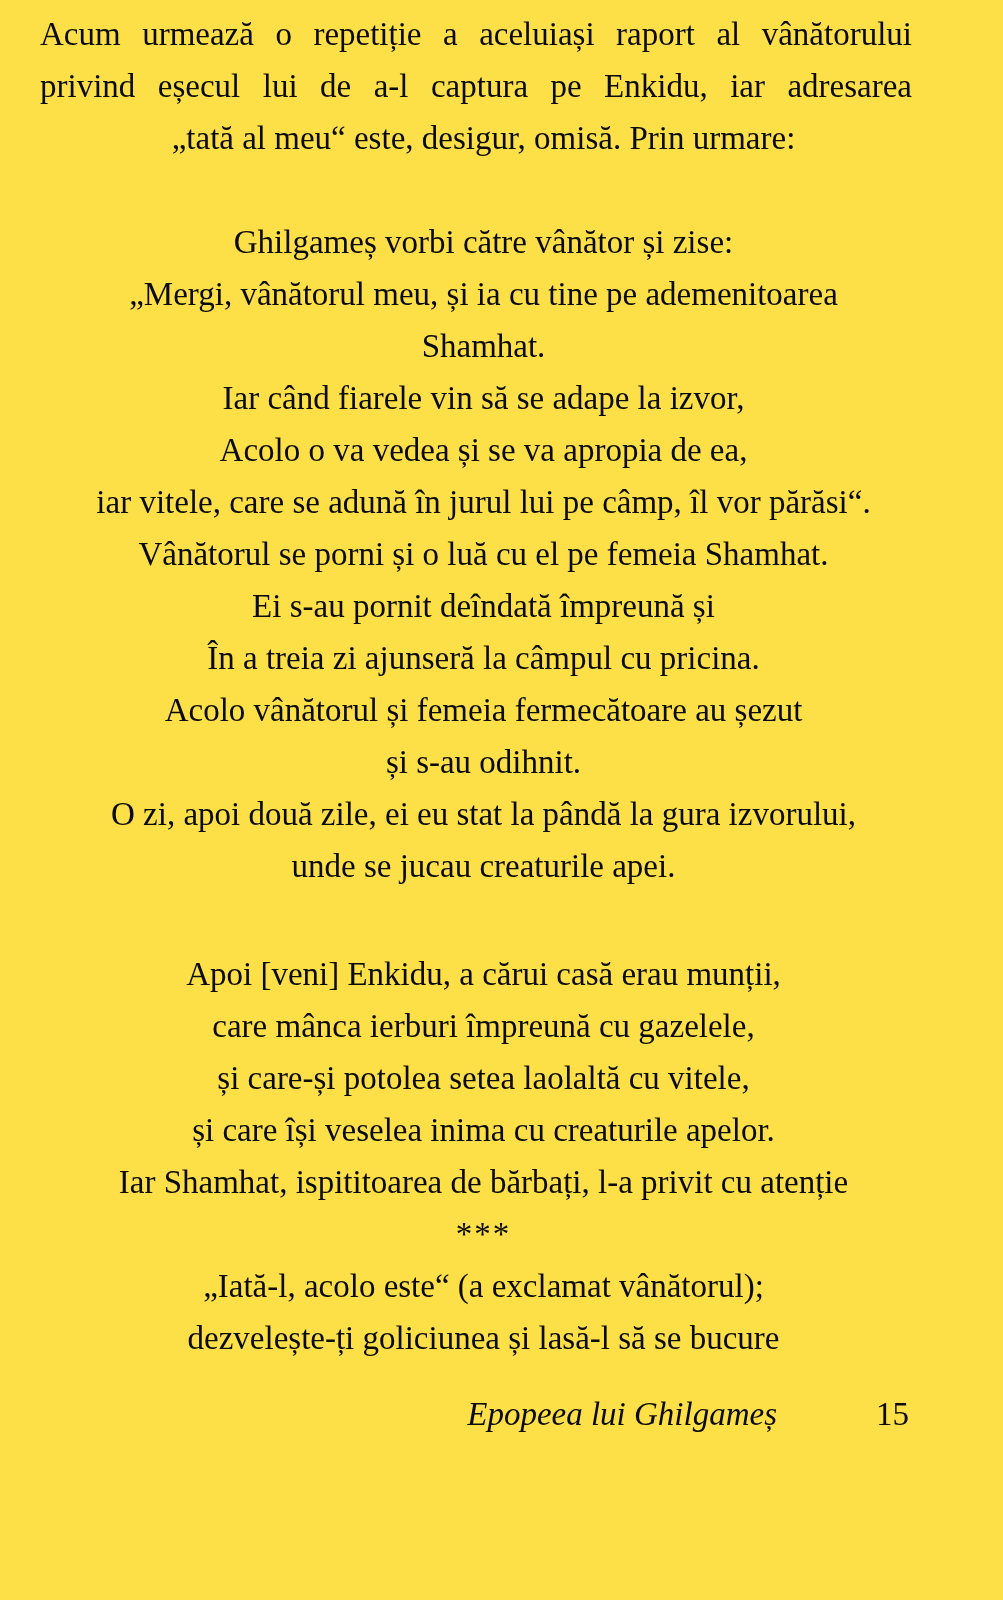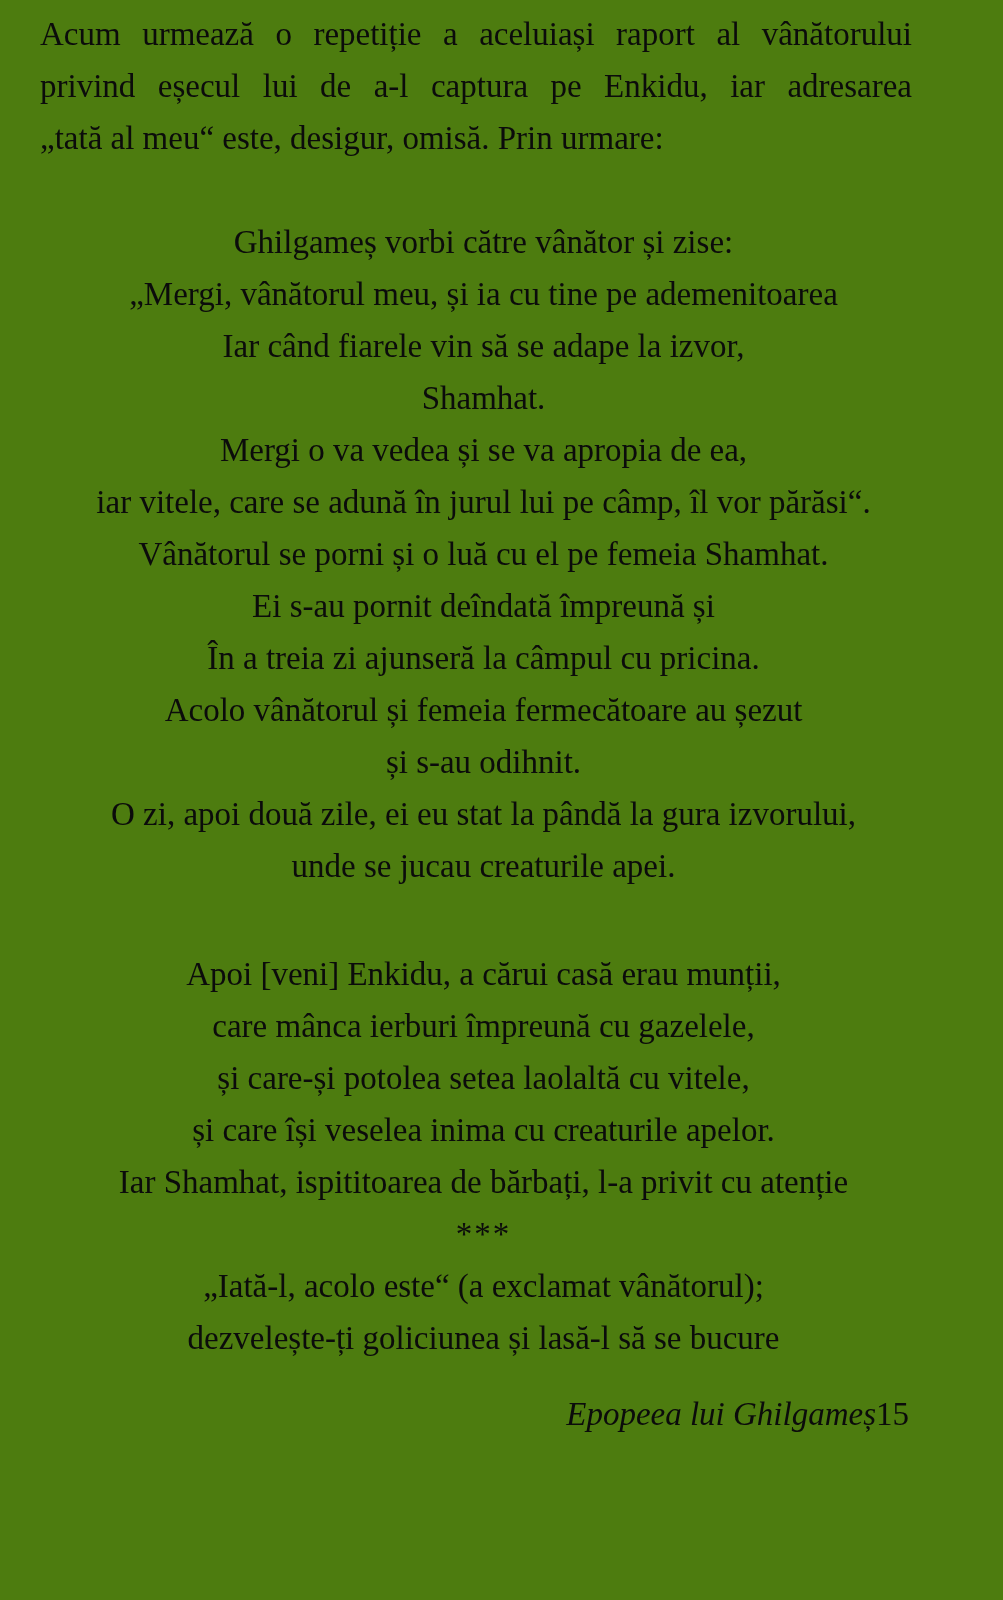--- a/index.html
+++ b/index.html
@@ -1,43 +1,44 @@
 <!DOCTYPE html>
 <html><head>
 <meta charset="utf-8">
 <style>
   html, body { margin: 0; padding: 0; background: #e8e8e8; }
   .page {
     position: relative;
     width: 1003px;
     height: 1600px;
     margin: 0 auto;
-    background: #4d7c0f;
+    background: #fde047;
     color: #0b0b0b;
     font-family: "Liberation Serif", "DejaVu Serif", serif;
     font-size: 33px;
     line-height: 52px;
     overflow: hidden;
   }
   .content { padding: 8px 76px 0 40px; }
   .line { min-height: 52px; }
   .justify {
     text-align: justify;
     text-align-last: justify;
     width: 872px;
   }
-  .left { text-align: left; }
+  .left { text-align: center; }
   .center { text-align: center; }
   .spacer-1 { height: 52px; }
   .spacer-2 { height: 56px; }
   .separator { letter-spacing: 2px; }
   .page-footer {
     display: flex;
     justify-content: flex-end;
     align-items: center;
+    gap: 99px;
     padding-right: 18px;
     margin-top: 24px;
   }
   .book-title { font-style: italic; }
   .page-number { font-style: normal; }
 </style>
 </head>
 <body>
 
 <div class="page">
@@ -47,23 +48,23 @@
       <div class="line justify">Acum urmează o repetiție a aceluiași raport al vânătorului</div>
       <div class="line justify">privind eșecul lui de a-l captura pe Enkidu, iar adresarea</div>
       <div class="line left">„tată al meu“ este, desigur, omisă. Prin urmare:</div>
     </section>
 
     <div class="spacer-1"></div>
 
     <section>
       <div class="line center">Ghilgameș vorbi către vânător și zise:</div>
       <div class="line center">„Mergi, vânătorul meu, și ia cu tine pe ademenitoarea</div>
+      <div class="line center">Shamhat.</div>
       <div class="line center">Iar când fiarele vin să se adape la izvor,</div>
-      <div class="line center">Shamhat.</div>
-      <div class="line center">Mergi o va vedea și se va apropia de ea,</div>
+      <div class="line center">Acolo o va vedea și se va apropia de ea,</div>
       <div class="line center">iar vitele, care se adună în jurul lui pe câmp, îl vor părăsi“.</div>
       <div class="line center">Vânătorul se porni și o luă cu el pe femeia Shamhat.</div>
       <div class="line center">Ei s-au pornit deîndată împreună și</div>
       <div class="line center">În a treia zi ajunseră la câmpul cu pricina.</div>
       <div class="line center">Acolo vânătorul și femeia fermecătoare au șezut</div>
       <div class="line center">și s-au odihnit.</div>
       <div class="line center">O zi, apoi două zile, ei eu stat la pândă la gura izvorului,</div>
       <div class="line center">unde se jucau creaturile apei.</div>
     </section>
 

